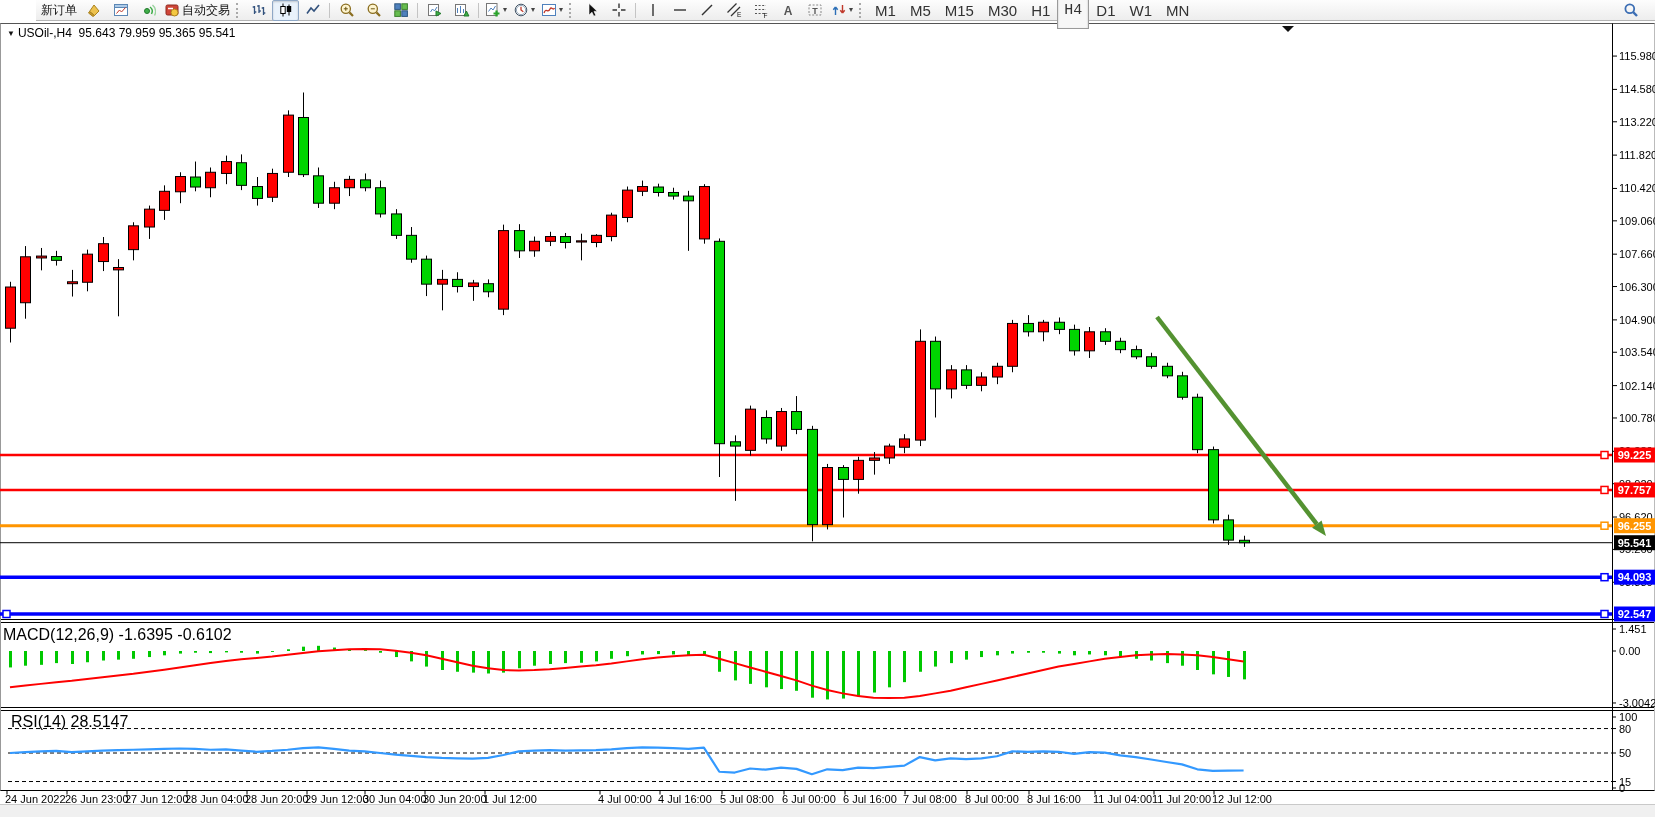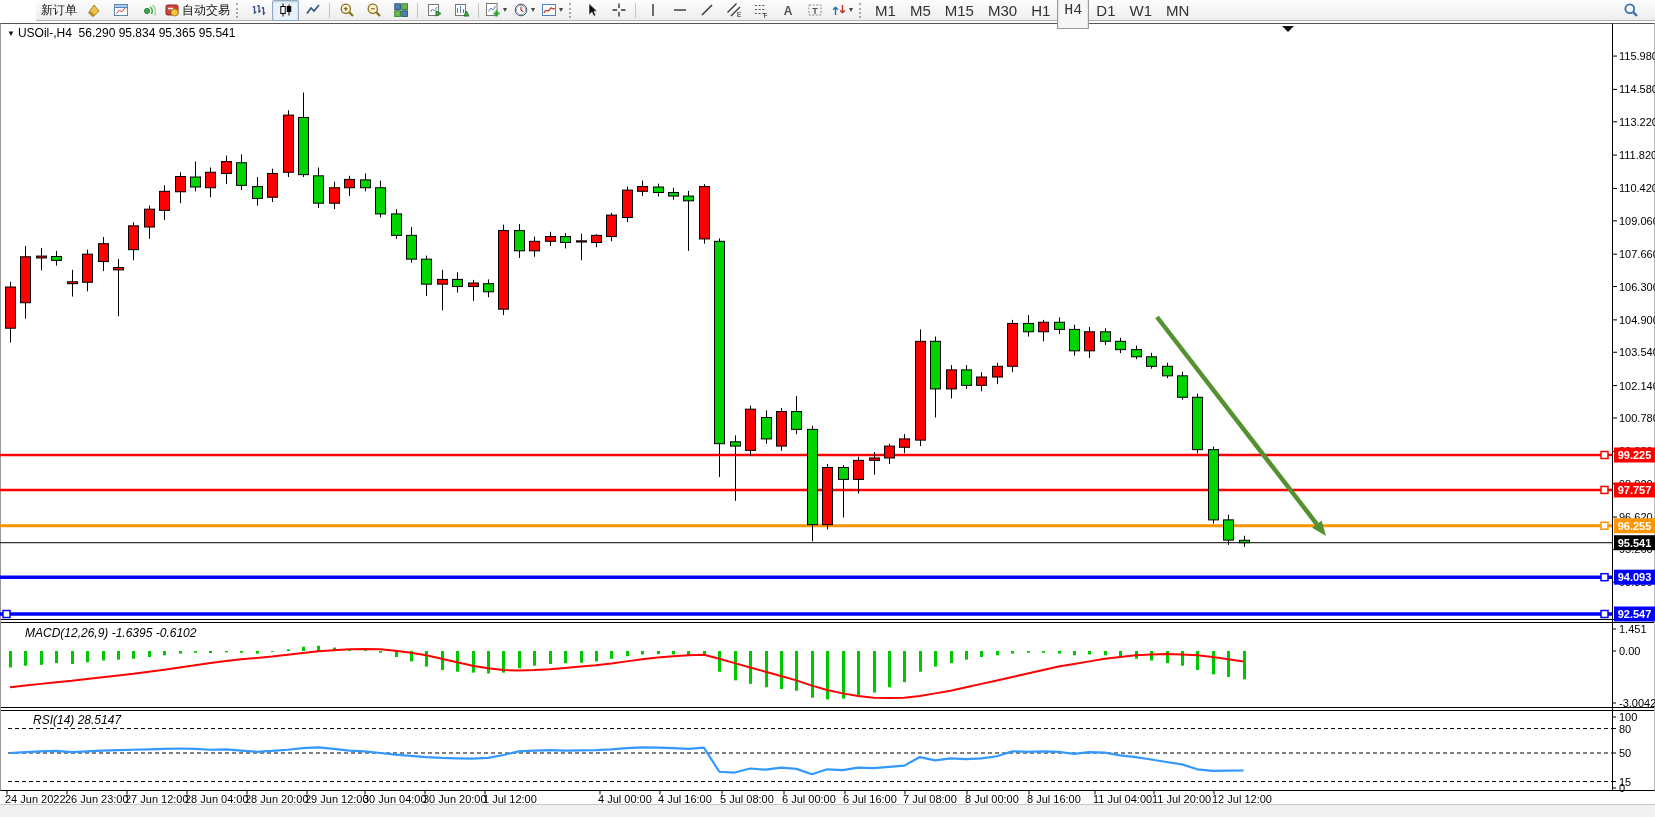--- a/index.html
+++ b/index.html
@@ -18,21 +18,21 @@
     border:1px solid transparent;}
   .tf-btn.active{border-color:#9a9a9a;background:#f7f7f7;box-shadow:inset 0 1px 2px rgba(0,0,0,.25);font-family:Liberation Mono, monospace;}
   .toolbar-right{margin-left:auto;display:flex;align-items:center;gap:8px;padding-right:10px;}
   .chat-wrap{position:relative;}
   .chat-badge{position:absolute;top:-5px;right:-7px;background:#e53422;color:#fff;font-size:9px;font-weight:bold;
     border-radius:50%;width:12px;height:12px;display:flex;align-items:center;justify-content:center;border:1px solid #fff;}
   
   .chart-window{position:absolute;top:22px;left:0;width:1655px;height:783px;background:#fff;}
   .chart-title{position:absolute;top:4px;left:7px;font-size:12px;color:#000;z-index:3;white-space:nowrap;}
   .chart-title .tri{font-size:8px;color:#111;margin-right:3px;vertical-align:1px;}
-  .panel-label{position:absolute;left:25px;font-size:12px;color:#000;z-index:3;white-space:nowrap;font-style:italic;}
+  .panel-label{position:absolute;left:3px;font-size:16px;color:#000;z-index:3;white-space:nowrap;}
   .macd-label{top:604px;}
   .rsi-label{top:691px;padding-left:8px;}
   .bottom-strip{position:absolute;left:0;bottom:0;width:1655px;height:12px;background:#f0f0f0;border-top:1px solid #c9c9c9;}
   svg text{font-family:"Liberation Sans",sans-serif;}
 </style>
 </head>
 <body>
 
 <div class="page">
   <div class="toolbar" id="toolbar">
@@ -611,20 +611,20 @@
         <line x1="1029" y1="769" x2="1029" y2="772.5" stroke="#000" stroke-width="1"></line>
         <text x="1027" y="780.5" font-size="11" fill="#000">8 Jul 16:00</text>
         <line x1="1095" y1="769" x2="1095" y2="772.5" stroke="#000" stroke-width="1"></line>
         <text x="1093" y="780.5" font-size="11" fill="#000">11 Jul 04:00</text>
         <line x1="1154" y1="769" x2="1154" y2="772.5" stroke="#000" stroke-width="1"></line>
         <text x="1152" y="780.5" font-size="11" fill="#000">11 Jul 20:00</text>
         <line x1="1214" y1="769" x2="1214" y2="772.5" stroke="#000" stroke-width="1"></line>
         <text x="1212" y="780.5" font-size="11" fill="#000">12 Jul 12:00</text>
       </svg>
     <div class="chart-title">
-      <span class="tri">▼</span><span>USOil-,H4</span>&nbsp;&nbsp;<span>56.290 95.834 95.365 95.541</span>
+      <span class="tri">▼</span><span>USOil-,H4</span>&nbsp;&nbsp;<span>95.643 79.959 95.365 95.541</span>
     </div>
     <div class="panel-label macd-label">MACD(12,26,9) -1.6395 -0.6102</div>
     <div class="panel-label rsi-label">RSI(14) 28.5147</div>
   </div>
 
   <div class="bottom-strip"></div>
 </div>
 
 </body></html>

